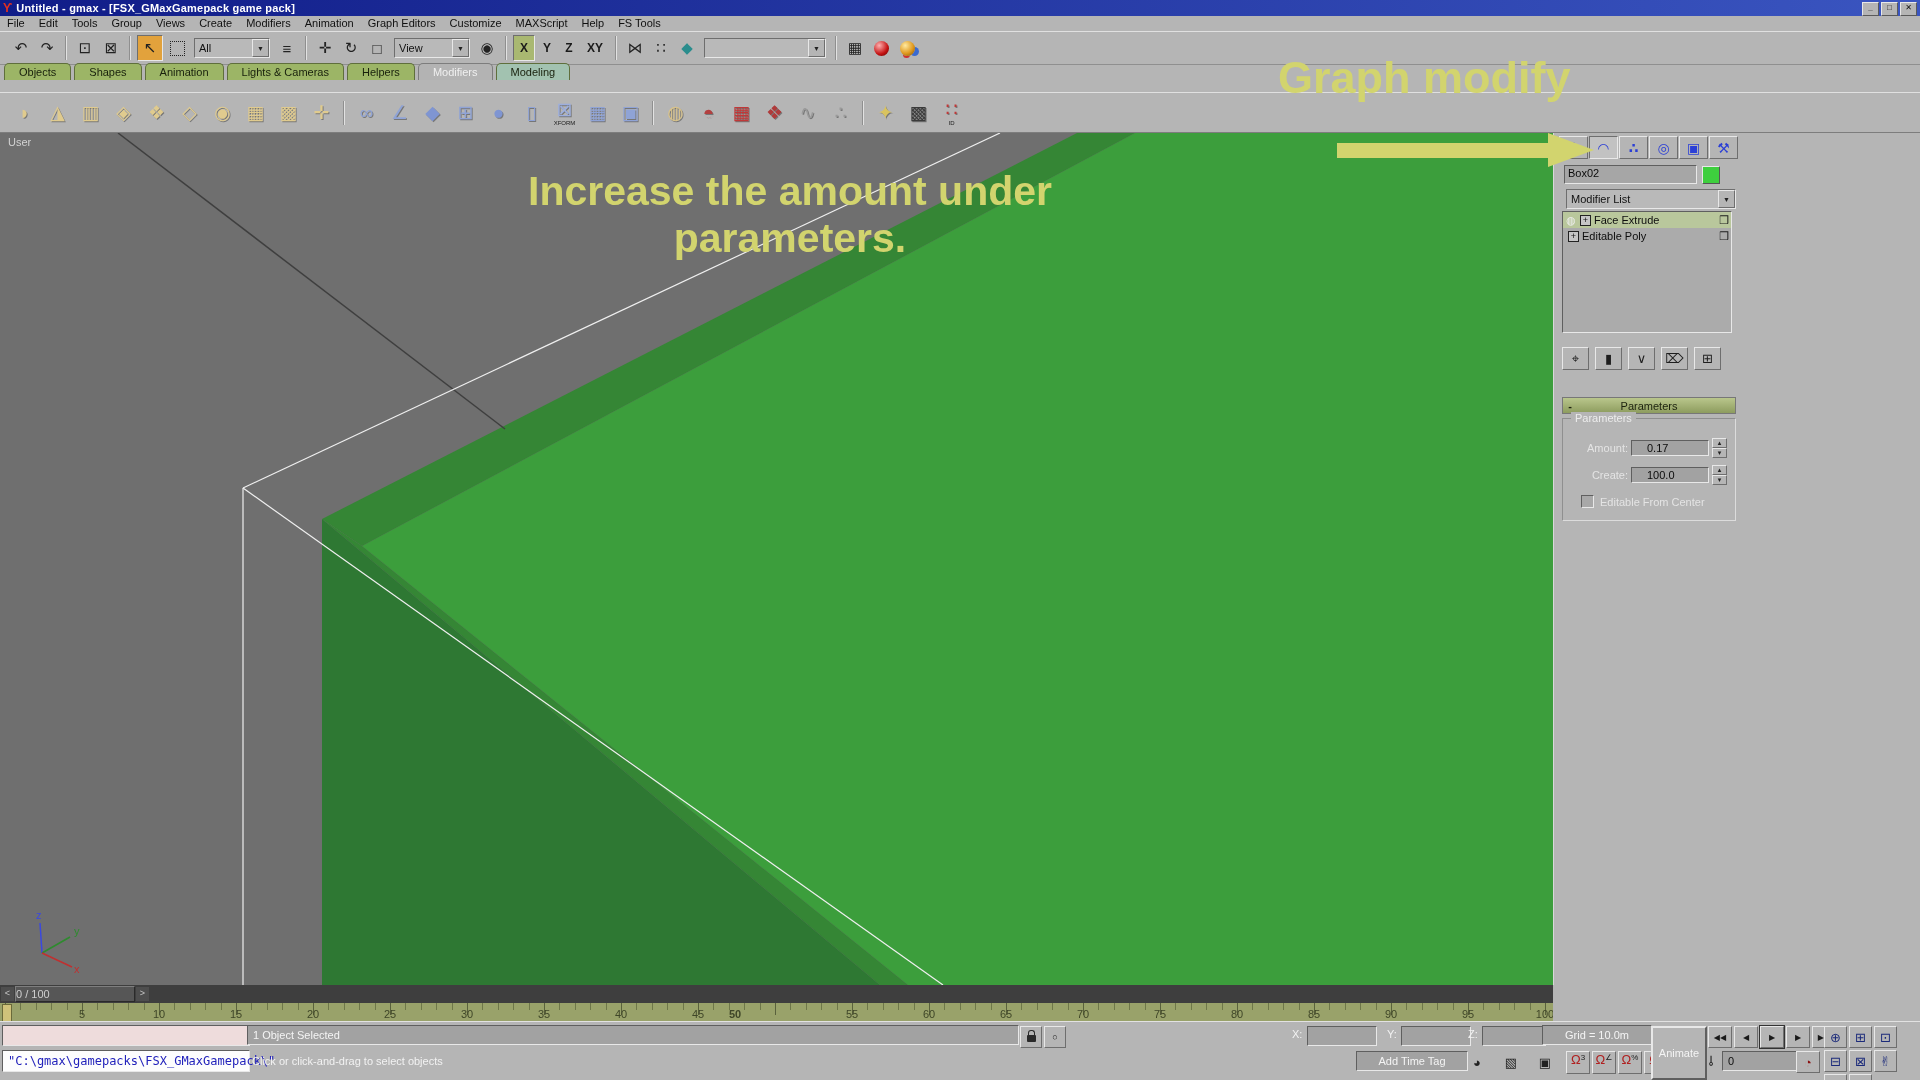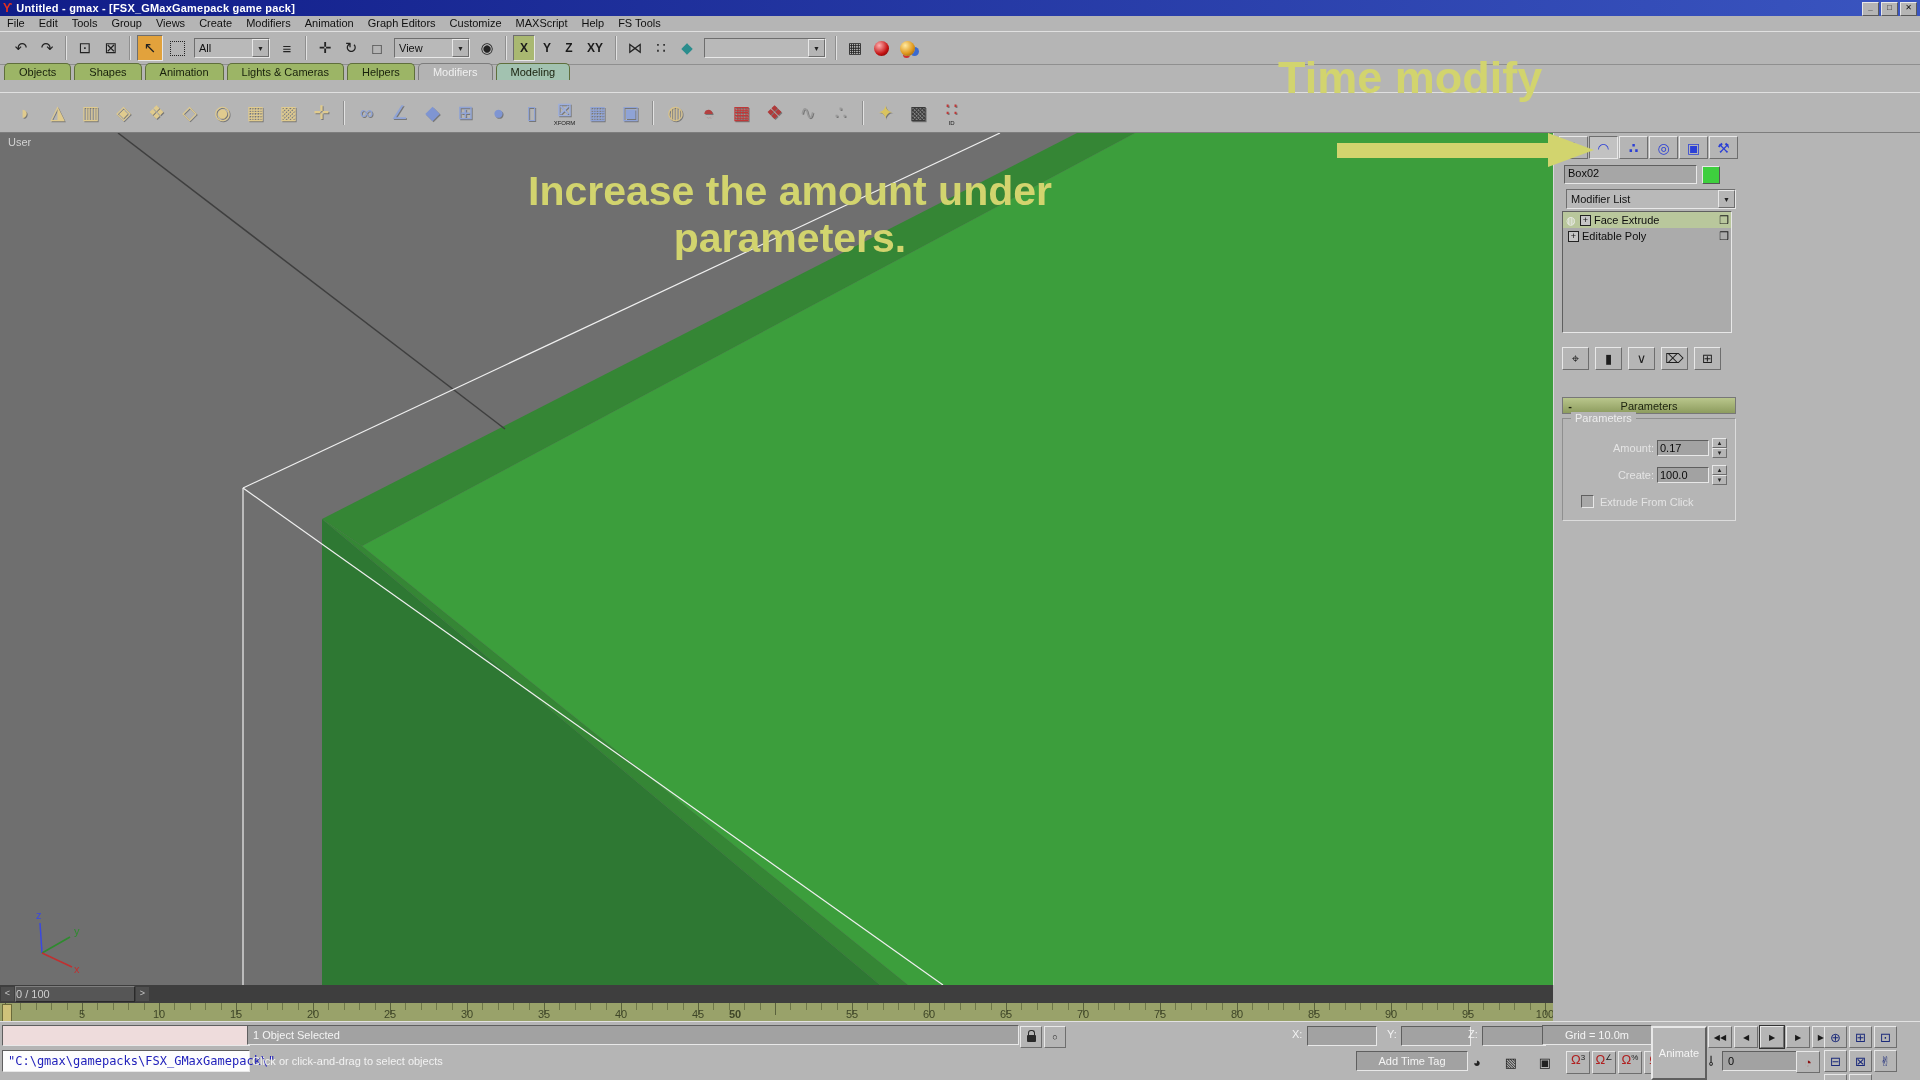--- a/index.html
+++ b/index.html
@@ -90,21 +90,21 @@
   #rollout{position:absolute;left:8px;top:264px;width:174px;}
   #rollout-hdr{height:15px;background:linear-gradient(#b9c68c,#8d9c5e);display:flex;align-items:center;
     border:1px solid #777;color:#1c220e;}
   #rollout-hdr .minus{width:14px;text-align:center;font-weight:bold;}
   #rollout-hdr .rtitle{flex:1;text-align:center;}
   #rollout-body{border:1px solid;border-color:#8f8f8f #dcdcdc #dcdcdc #8f8f8f;margin-top:4px;
     padding:12px 6px 10px;position:relative;}
   #group-title{position:absolute;left:8px;top:-7px;background:#b5b5b5;padding:0 4px;color:#ececec;}
   .spin-row{display:flex;align-items:center;justify-content:flex-end;margin:7px 2px;gap:3px;}
   .spin-row .slab{color:#e4e4e4;}
-  .spin-field{width:46px;height:14px;background:#a2a2a2;color:#0b0b0b;padding:0 2px;line-height:14px;
+  .spin-field{width:46px;height:14px;background:#a2a2a2;color:#0b0b0b;padding:0 15px;line-height:14px;
     border:1px solid;border-color:#5f5f5f #e8e8e8 #e8e8e8 #5f5f5f;}
   .spinner{display:flex;flex-direction:column;}
   .spinner span{width:13px;height:8px;font-size:7px;line-height:8px;text-align:center;color:#222;
     background:#b5b5b5;border:1px solid;border-color:#e8e8e8 #6e6e6e #6e6e6e #e8e8e8;}
   .chk-row{display:flex;align-items:center;gap:6px;margin:10px 2px 2px 12px;}
   #chk{width:11px;height:11px;background:#a8a8a8;border:1px solid;border-color:#5f5f5f #e8e8e8 #e8e8e8 #5f5f5f;}
   .chk-row .clab{color:#e4e4e4;}
   
   .note{position:absolute;z-index:60;color:#d2d46e;font-weight:bold;text-align:center;
     font-family:"Liberation Sans",sans-serif;}
@@ -489,28 +489,28 @@
           <div class="spin-row">
             <span class="slab">Create:</span>
             <span class="spin-field">100.0</span>
             <span class="spinner">
               <span>▴</span>
               <span>▾</span>
             </span>
           </div>
           <div class="chk-row">
             <span id="chk"></span>
-            <span class="clab">Extrude From Click</span>
+            <span class="clab">Editable From Center</span>
           </div>
         </div>
       </div>
     </div>
   </div>
 
-  <div class="note" id="note-head">Time modify</div>
+  <div class="note" id="note-head">Graph modify</div>
   <div class="note" id="note-body">
     <div>Increase the amount under</div>
     <div>parameters.</div>
   </div>
   <div id="arrow-body"></div>
   <div id="arrow-head"></div>
 
   <div id="timeslider">
     <span class="ts-btn">&lt;</span>
     <div id="ts-slider">0 / 100</div>

